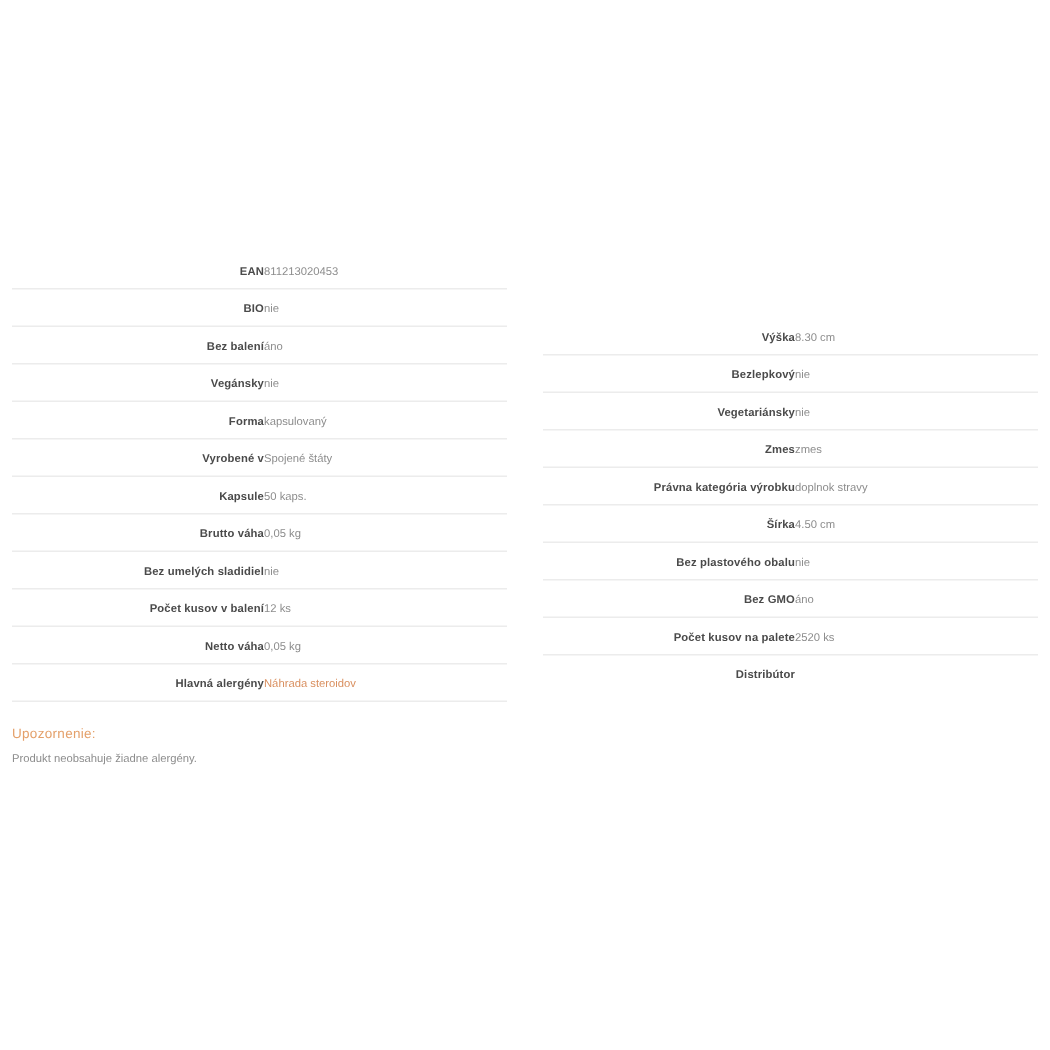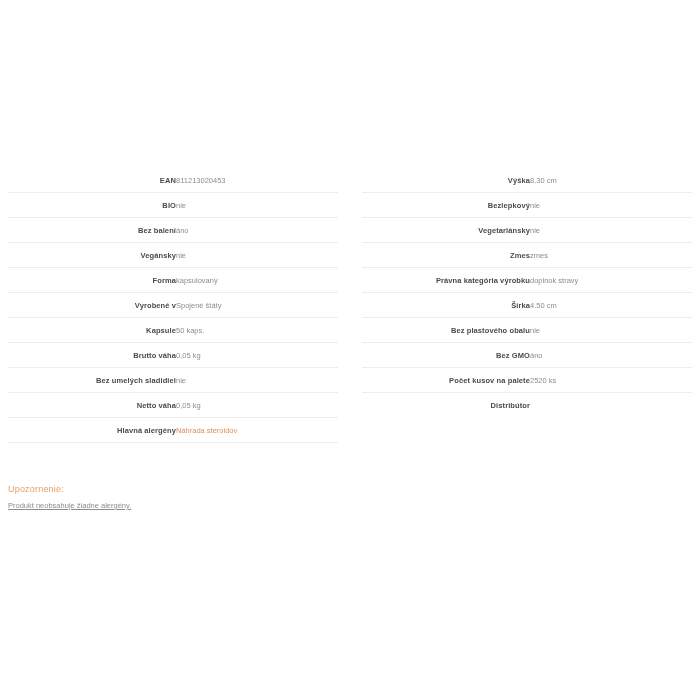--- a/index.html
+++ b/index.html
@@ -32,20 +32,21 @@
   }
   .spec-col {
     width: 342px;
     box-sizing: border-box;
   }
   .spec-col.left {
     padding-right: 12px;
   }
   .spec-col.right {
     padding-left: 12px;
+    margin-top: 44px;
   }
   .spec-row {
     display: flex;
     align-items: center;
     height: 24px;
     border-bottom: 1px solid #ececec;
     font-size: 7.5px;
     line-height: 1.2;
   }
   .spec-row .k {
@@ -80,21 +81,20 @@
     margin-bottom: 6px;
     letter-spacing: 0.2px;
   }
   .notice-body {
     color: #8d8d8d;
     font-size: 7.5px;
     line-height: 1.55;
   }
   .notice-body div {
     white-space: pre;
-    text-decoration: underline;
   }
 </style>
 </head>
 <body>
 
 <div class="page">
 
   <div class="spec-wrap">
 
     <div class="spec-col left">
@@ -126,20 +126,24 @@
         <div class="k">Kapsule</div>
         <div class="v">50 kaps.</div>
       </div>
       <div class="spec-row">
         <div class="k">Brutto váha</div>
         <div class="v">0,05 kg</div>
       </div>
       <div class="spec-row">
         <div class="k">Bez umelých sladidiel</div>
         <div class="v">nie</div>
+      </div>
+      <div class="spec-row">
+        <div class="k">Počet kusov v balení</div>
+        <div class="v">12 ks</div>
       </div>
       <div class="spec-row">
         <div class="k">Netto váha</div>
         <div class="v">0,05 kg</div>
       </div>
       <div class="spec-row">
         <div class="k">Hlavná alergény</div>
         <div class="v link">Náhrada steroidov</div>
       </div>
     </div>

